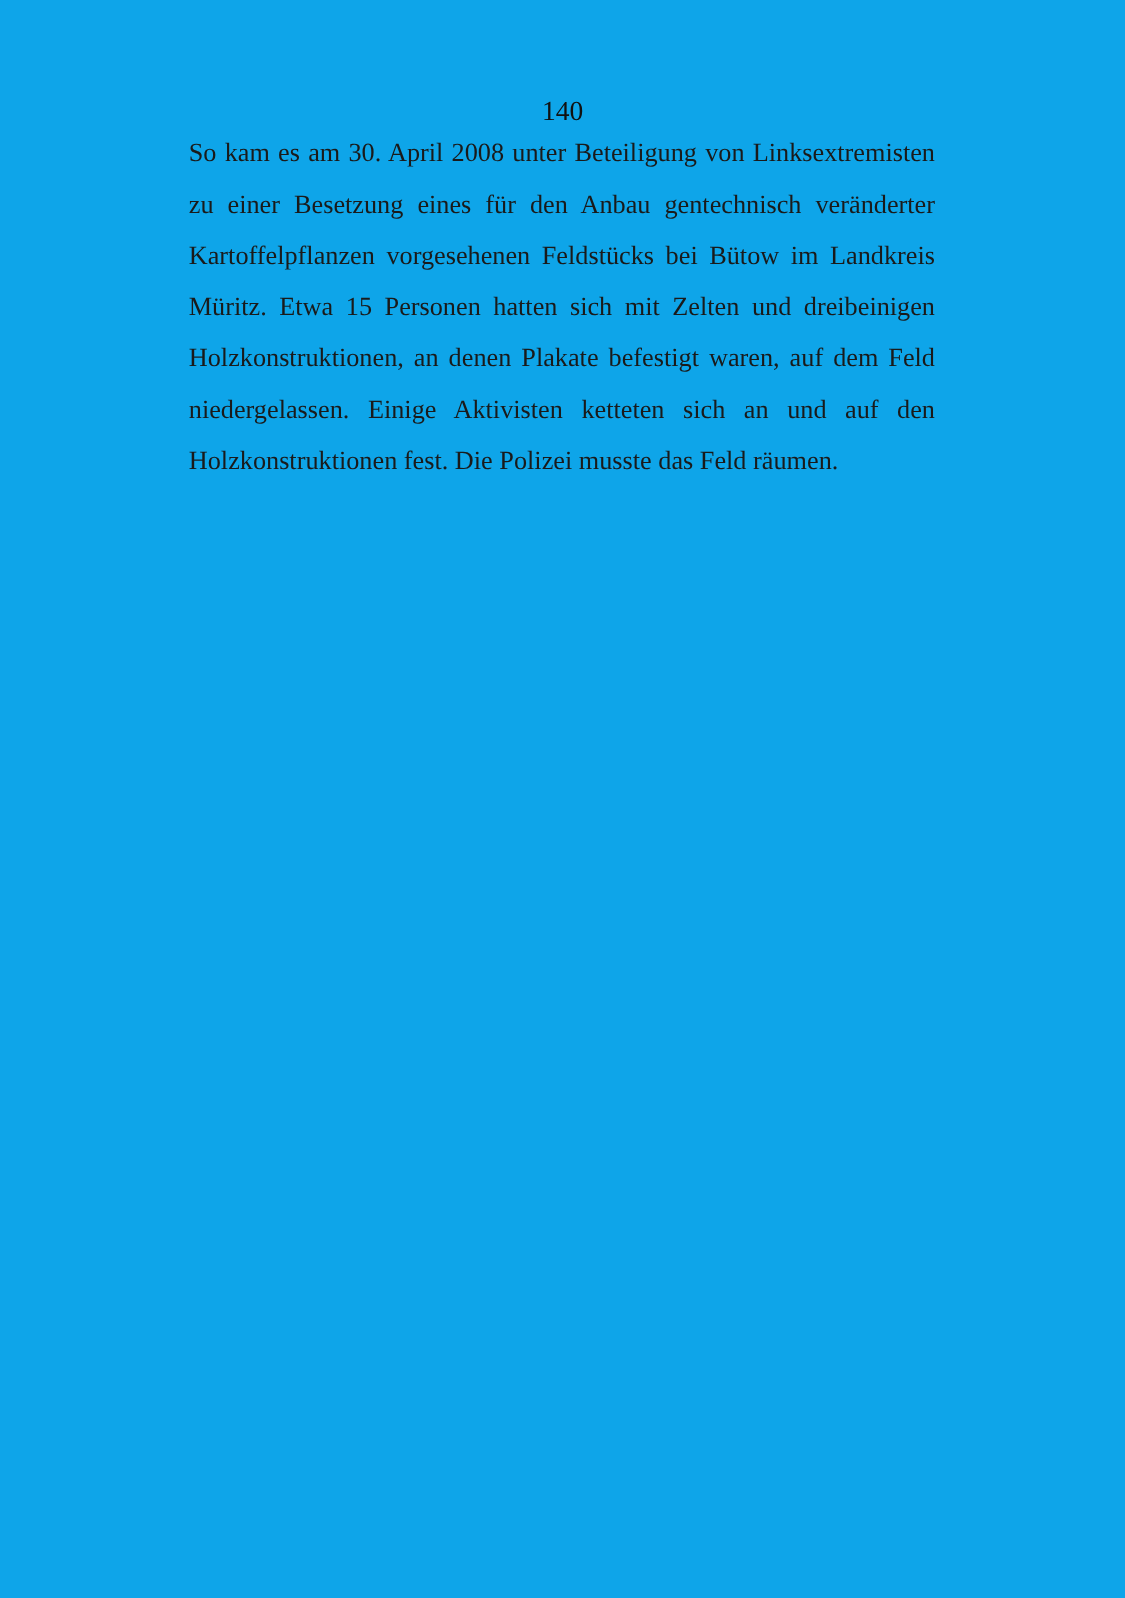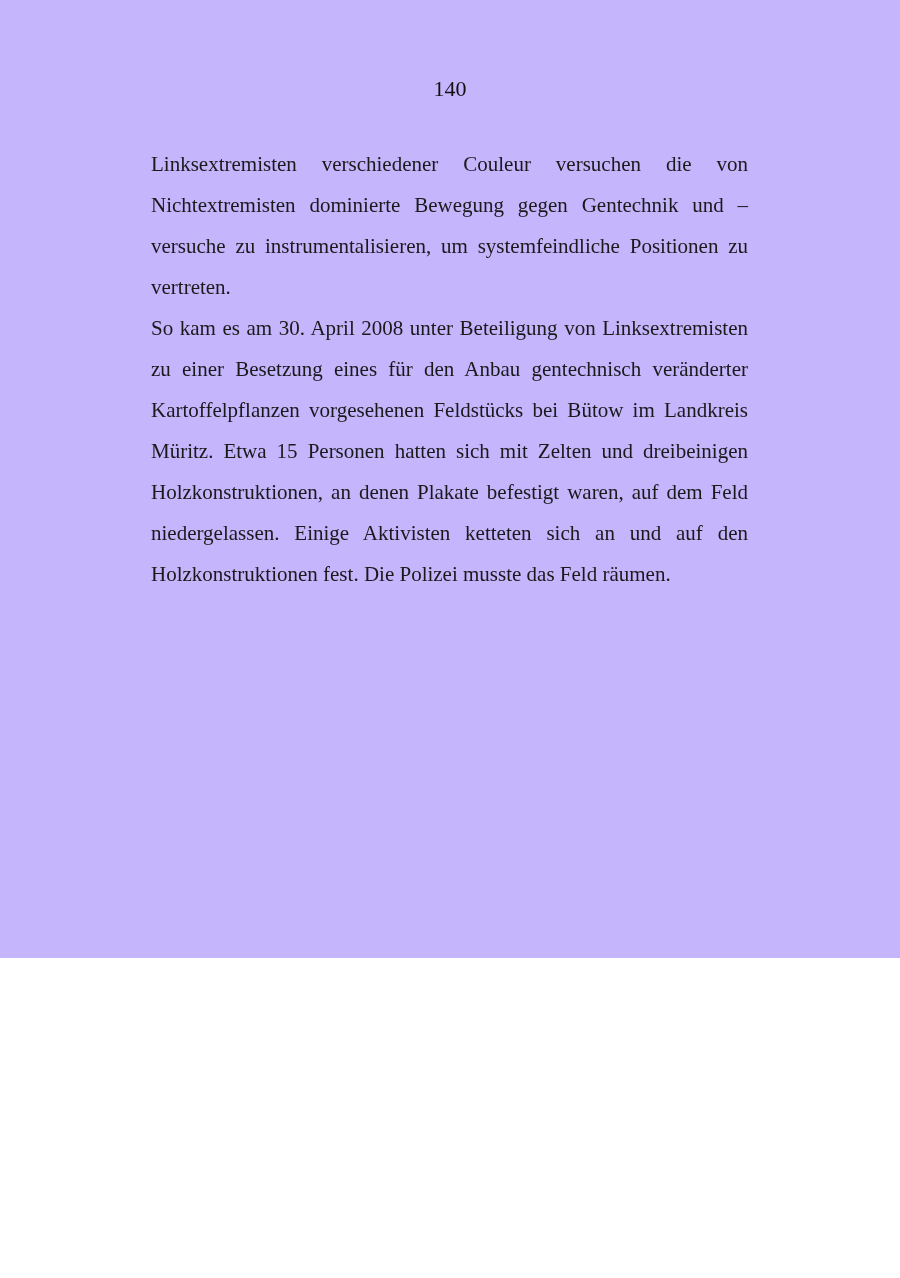--- a/index.html
+++ b/index.html
@@ -3,23 +3,23 @@
 <meta charset="utf-8">
 <style>
   html, body {
     margin: 0;
     padding: 0;
     background: #ffffff;
   }
   .page {
     position: relative;
     width: 900px;
-    height: 958px;
+    height: 1278px;
     margin: 0 auto;
-    background: #c4b5fd;
+    background: #0ea5e9;
     color: #111111;
     font-family: "Liberation Serif", "DejaVu Serif", serif;
     overflow: hidden;
     box-sizing: border-box;
   }
   .page-number {
     padding-top: 76px;
     text-align: center;
     font-size: 22px;
     line-height: 26px;
@@ -51,17 +51,16 @@
   }
 </style>
 </head>
 <body>
 
 <div class="page">
   <div class="page-number">140</div>
 
   <div class="content">
 
-    <p class="para para-first">Linksextremisten verschiedener Couleur versuchen die von Nichtextremisten dominierte Bewegung gegen Gentechnik und –versuche zu instrumentalisieren, um systemfeindliche Positionen zu vertreten.</p>
 
     <p class="para">So kam es am 30. April 2008 unter Beteiligung von Linksextremisten zu einer Besetzung eines für den Anbau gentechnisch veränderter Kartoffelpflanzen vorgesehenen Feldstücks bei Bütow im Landkreis Müritz. Etwa 15 Personen hatten sich mit Zelten und dreibeinigen Holzkonstruktionen, an denen Plakate befestigt waren, auf dem Feld niedergelassen. Einige Aktivisten ketteten sich an und auf den Holzkonstruktionen fest. Die Polizei musste das Feld räumen.</p>
   </div>
 </div>
 
 </body></html>

